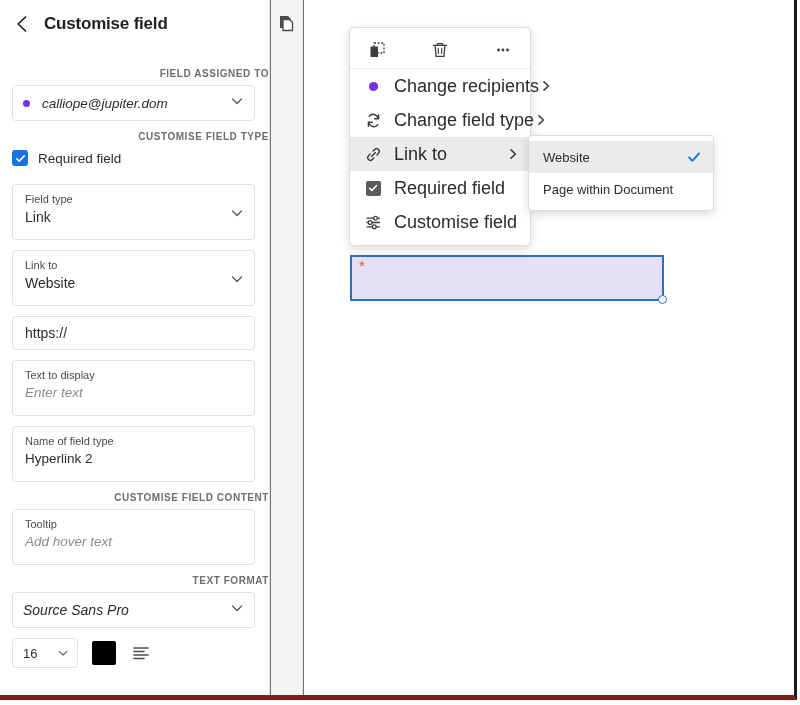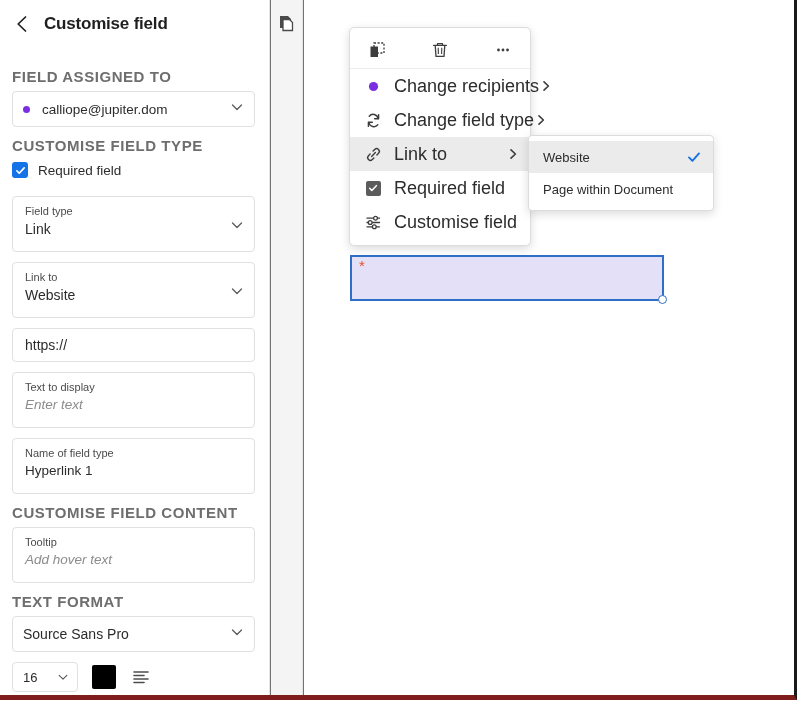--- a/index.html
+++ b/index.html
@@ -51,44 +51,46 @@
     cursor: pointer;
     margin-right: 12px;
   }
   .page-title {
     font-size: 17px;
     font-weight: bold;
     color: #1f1f1f;
     letter-spacing: -0.2px;
   }
   .section-label {
-    font-size: 15px;
+    font-size: 10px;
     font-weight: bold;
     color: #6e6e6e;
     letter-spacing: 0.55px;
     margin: 0 0 6px 12px;
+    text-align: right;
   }
   .sl-1 { margin-top: 20px; }
   .sl-2 { margin-top: 10px; }
   .sl-3 { margin-top: 10px; }
   .sl-4 { margin-top: 10px; }
 
   .field-box {
     margin: 0 14px 10px 12px;
     border: 1px solid #e0e0e0;
     border-radius: 4px;
     background: #fff;
     position: relative;
     box-sizing: border-box;
   }
   .field-box.combo {
     height: 30px;
     display: flex;
     align-items: center;
     padding: 17px 10px;
+    font-style: italic;
   }
   .field-box.stacked {
     height: 56px;
     padding: 7px 10px 0 12px;
   }
   .field-box.single {
     height: 34px;
     display: flex;
     align-items: center;
     padding: 0 12px;
@@ -384,21 +386,21 @@
       <span class="field-val big">https://</span>
     </div>
 
     <div class="field-box stacked">
       <div class="field-sub">Text to display</div>
       <div class="field-val ph">Enter text</div>
     </div>
 
     <div class="field-box stacked">
       <div class="field-sub">Name of field type</div>
-      <div class="field-val">Hyperlink 1</div>
+      <div class="field-val">Hyperlink 2</div>
     </div>
 
     <div class="section-label sl-3">CUSTOMISE FIELD CONTENT</div>
 
     <div class="field-box stacked">
       <div class="field-sub">Tooltip</div>
       <div class="field-val ph">Add hover text</div>
     </div>
 
     <div class="section-label sl-4">TEXT FORMAT</div>

